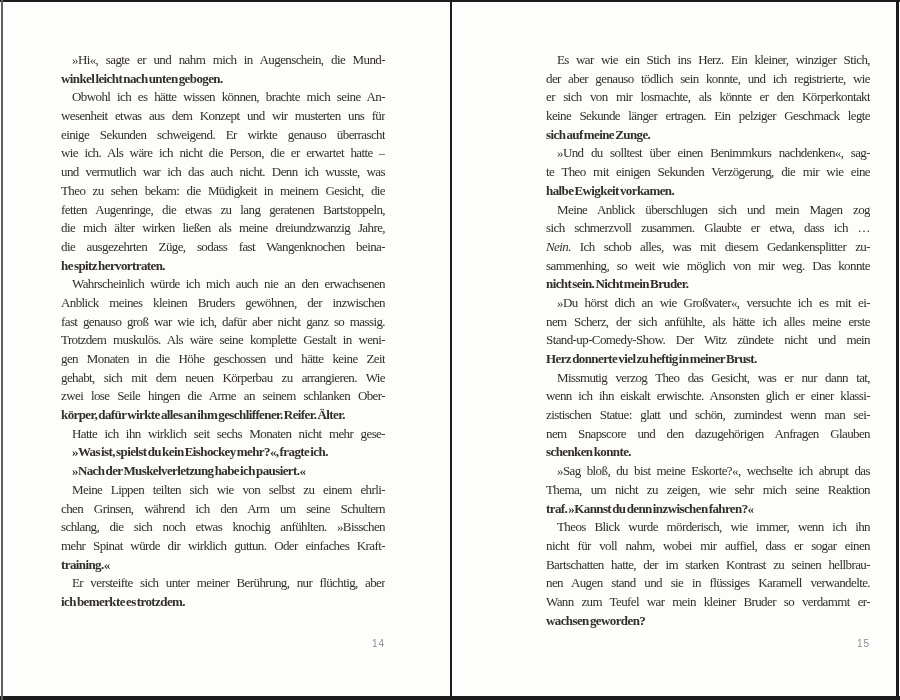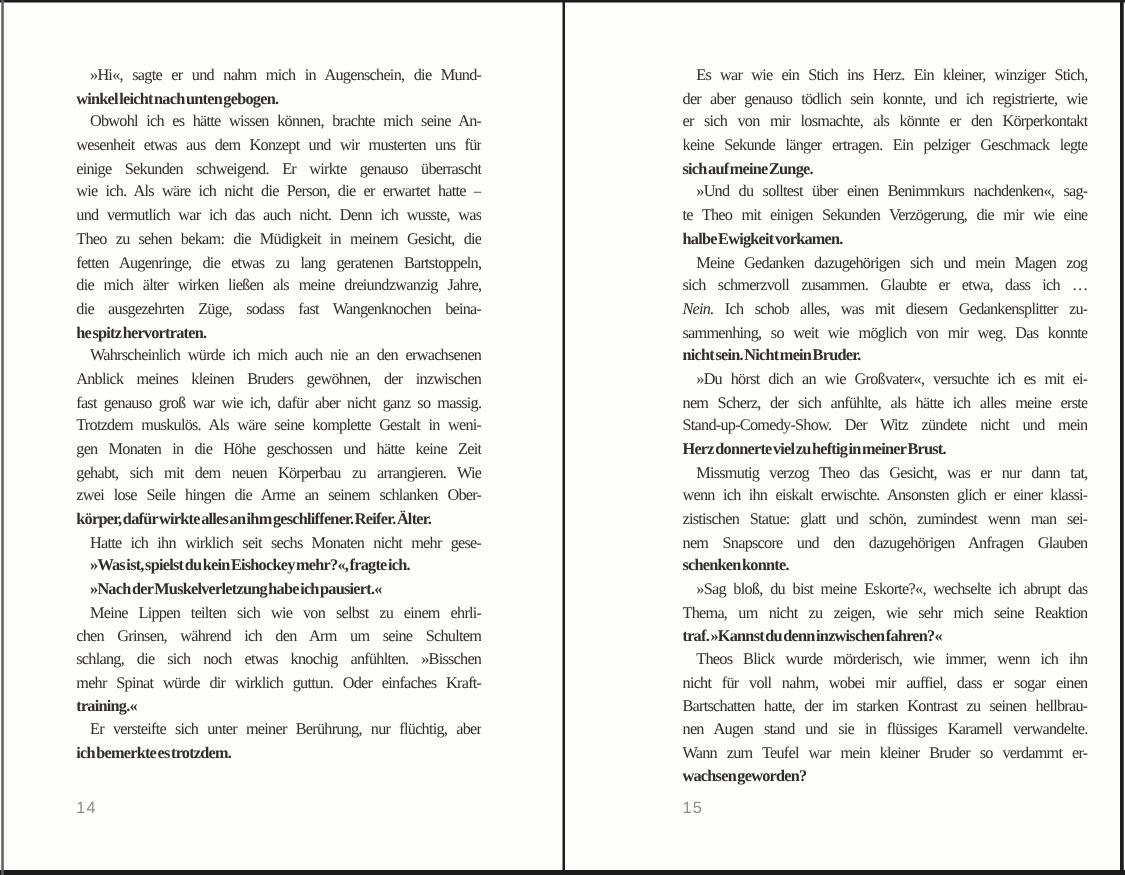--- a/index.html
+++ b/index.html
@@ -42,23 +42,23 @@
   }
   .line.end { text-align-last: left; font-weight: bold; -moz-text-align-last: left; }
   .line.indent { text-indent: 11px; }
   .line i { font-style: italic; }
 
   .page-number {
     position: absolute;
     left: 58px;
     top: 636px;
     width: 324px;
-    text-align: left;
+    text-align: right;
     font-family: "Liberation Sans", sans-serif;
-    font-size: 13px;
+    font-size: 10px;
     letter-spacing: 1px;
     color: var(--page-number, #8f8f8f);
   }
 </style>
 </head>
 <body>
 
 <div class="spread">
   <div class="edge top"></div>
   <div class="edge bottom"></div>
@@ -105,21 +105,21 @@
   <section class="page right">
     <div class="text-block">
         <div class="line indent">Es war wie ein Stich ins Herz. Ein kleiner, winziger Stich,</div>
         <div class="line">der aber genauso tödlich sein konnte, und ich registrierte, wie</div>
         <div class="line">er sich von mir losmachte, als könnte er den Körperkontakt</div>
         <div class="line">keine Sekunde länger ertragen. Ein pelziger Geschmack legte</div>
         <div class="line end">sich auf meine Zunge.</div>
         <div class="line indent">»Und du solltest über einen Benimmkurs nachdenken«, sag-</div>
         <div class="line">te Theo mit einigen Sekunden Verzögerung, die mir wie eine</div>
         <div class="line end">halbe Ewigkeit vorkamen.</div>
-        <div class="line indent">Meine Gedanken dazugehörigen sich und mein Magen zog</div>
+        <div class="line indent">Meine Anblick überschlugen sich und mein Magen zog</div>
         <div class="line">sich schmerzvoll zusammen. Glaubte er etwa, dass ich …</div>
         <div class="line"><i>Nein.</i> Ich schob alles, was mit diesem Gedankensplitter zu-</div>
         <div class="line">sammenhing, so weit wie möglich von mir weg. Das konnte</div>
         <div class="line end">nicht sein. Nicht mein Bruder.</div>
         <div class="line indent">»Du hörst dich an wie Großvater«, versuchte ich es mit ei-</div>
         <div class="line">nem Scherz, der sich anfühlte, als hätte ich alles meine erste</div>
         <div class="line">Stand-up-Comedy-Show. Der Witz zündete nicht und mein</div>
         <div class="line end">Herz donnerte viel zu heftig in meiner Brust.</div>
         <div class="line indent">Missmutig verzog Theo das Gesicht, was er nur dann tat,</div>
         <div class="line">wenn ich ihn eiskalt erwischte. Ansonsten glich er einer klassi-</div>

